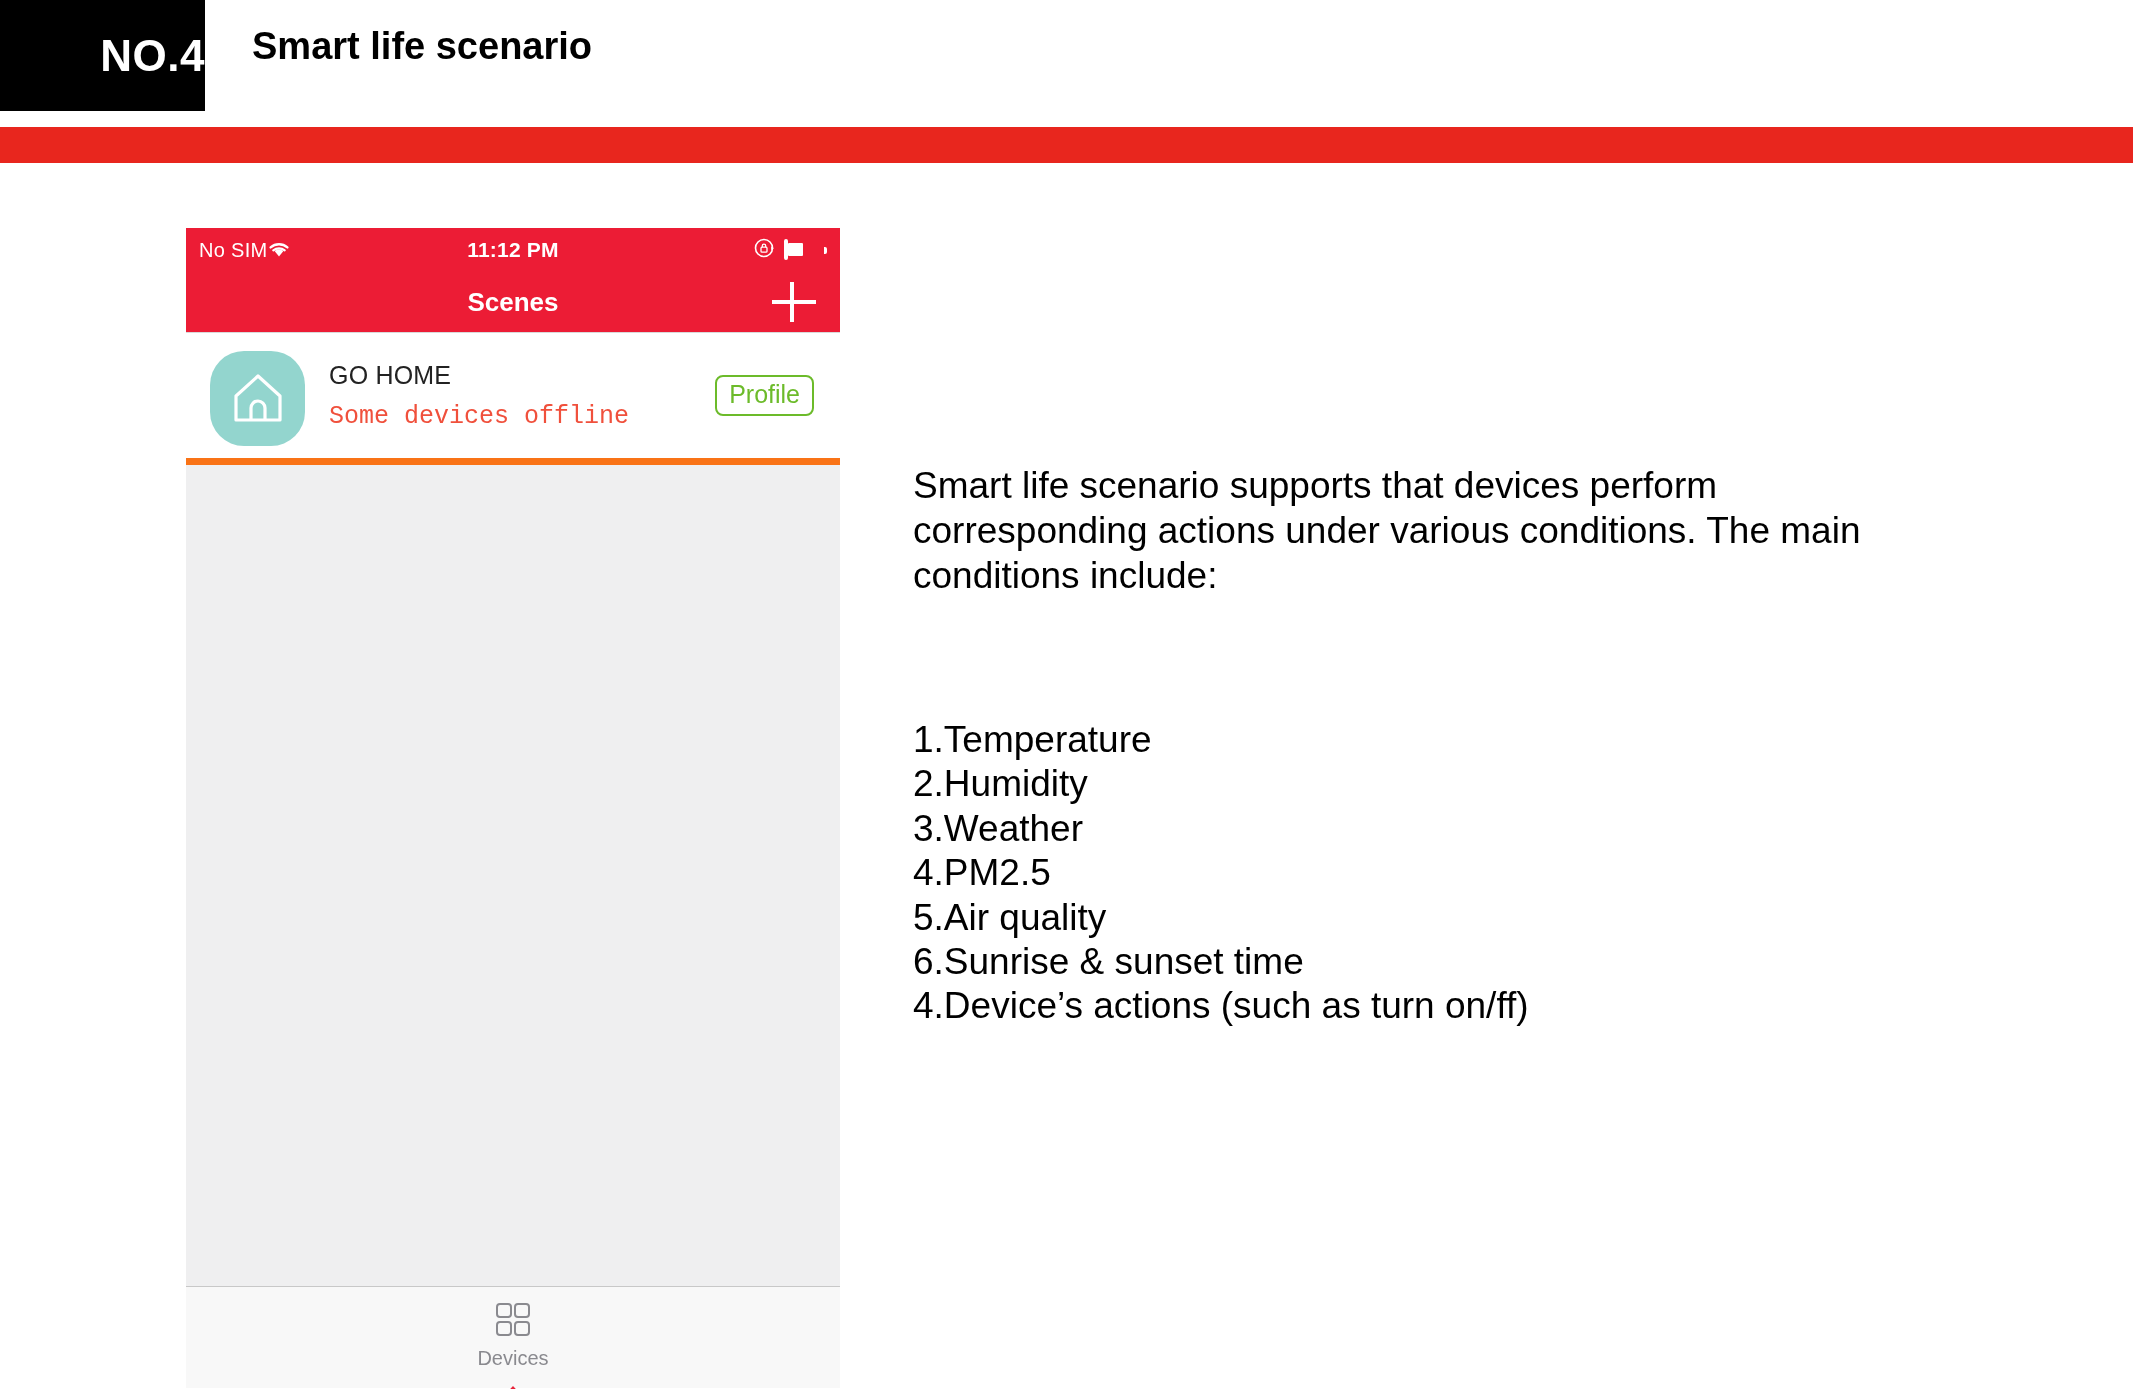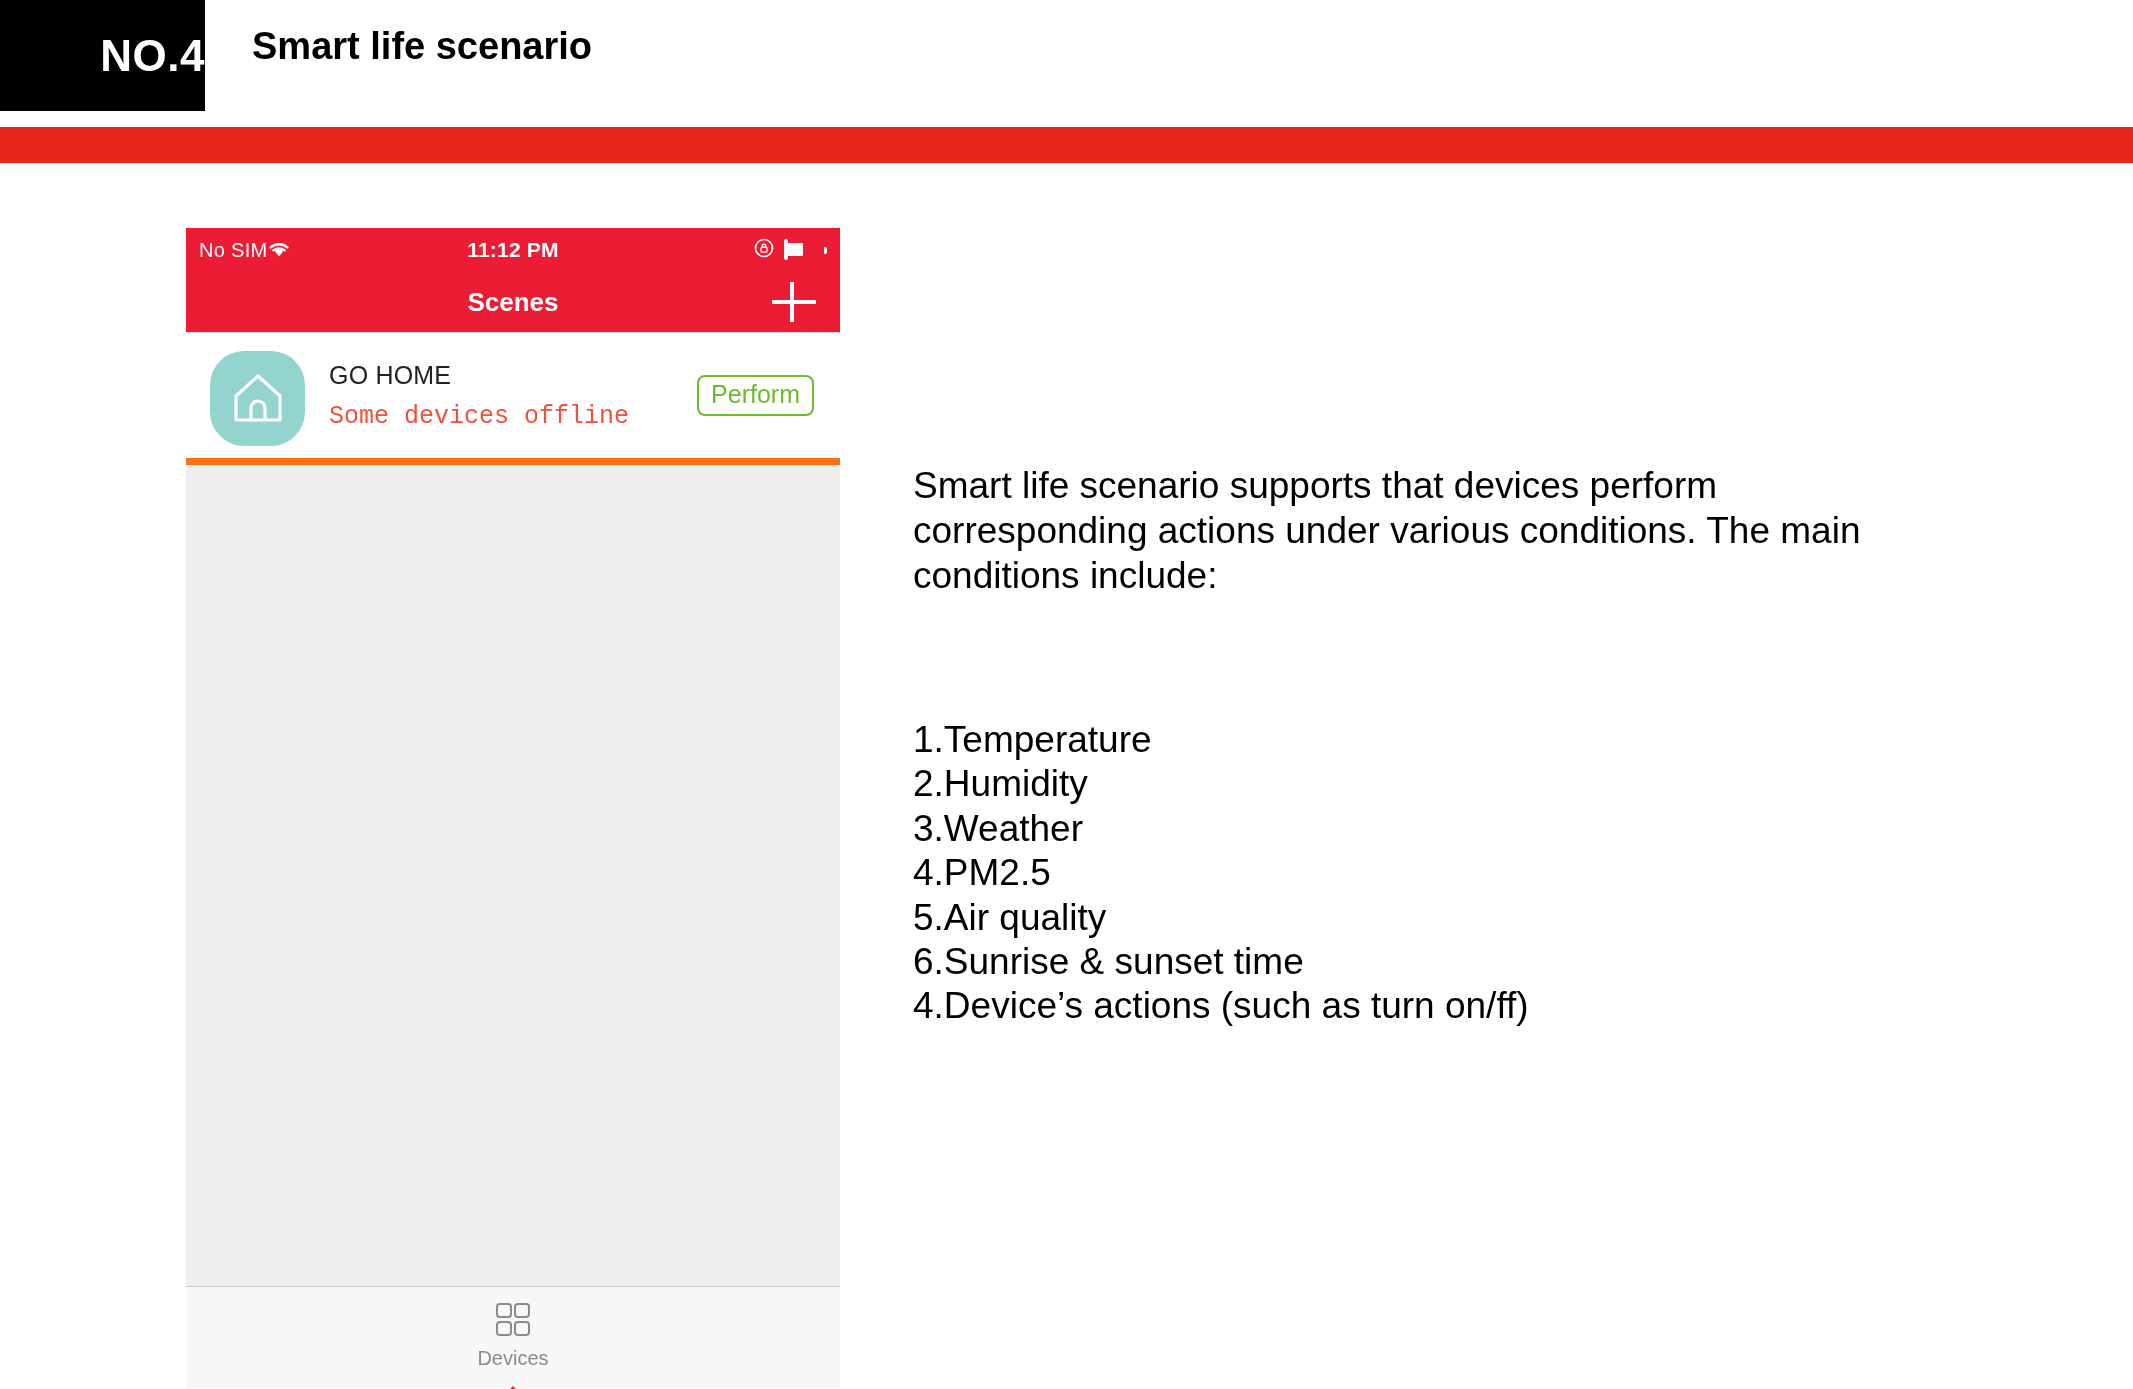--- a/index.html
+++ b/index.html
@@ -362,21 +362,21 @@
       <div class="scene-icon">
         <svg width="60" height="60" viewBox="0 0 60 60">
           <path d="M8 28 L30 8 L52 28 L52 52 L8 52 Z" stroke="#ffffff" stroke-width="3.2" fill="none" stroke-linejoin="round"></path>
           <path d="M23 52 L23 40 a7 7 0 0 1 14 0 L37 52" stroke="#ffffff" stroke-width="3.2" fill="none" stroke-linejoin="round"></path>
         </svg>
       </div>
       <div class="scene-texts">
         <div class="scene-name">GO HOME</div>
         <div class="scene-status">Some devices offline</div>
       </div>
-      <div class="perform-button">Perform</div>
+      <div class="perform-button">Profile</div>
     </div>
   </div>
 
   <div id="scene-empty-area"></div>
 
   <div id="phone-tabbar">
 
     <div class="tab-item">
       <div class="tab-icon">
         <svg width="38" height="38" viewBox="0 0 38 38">

